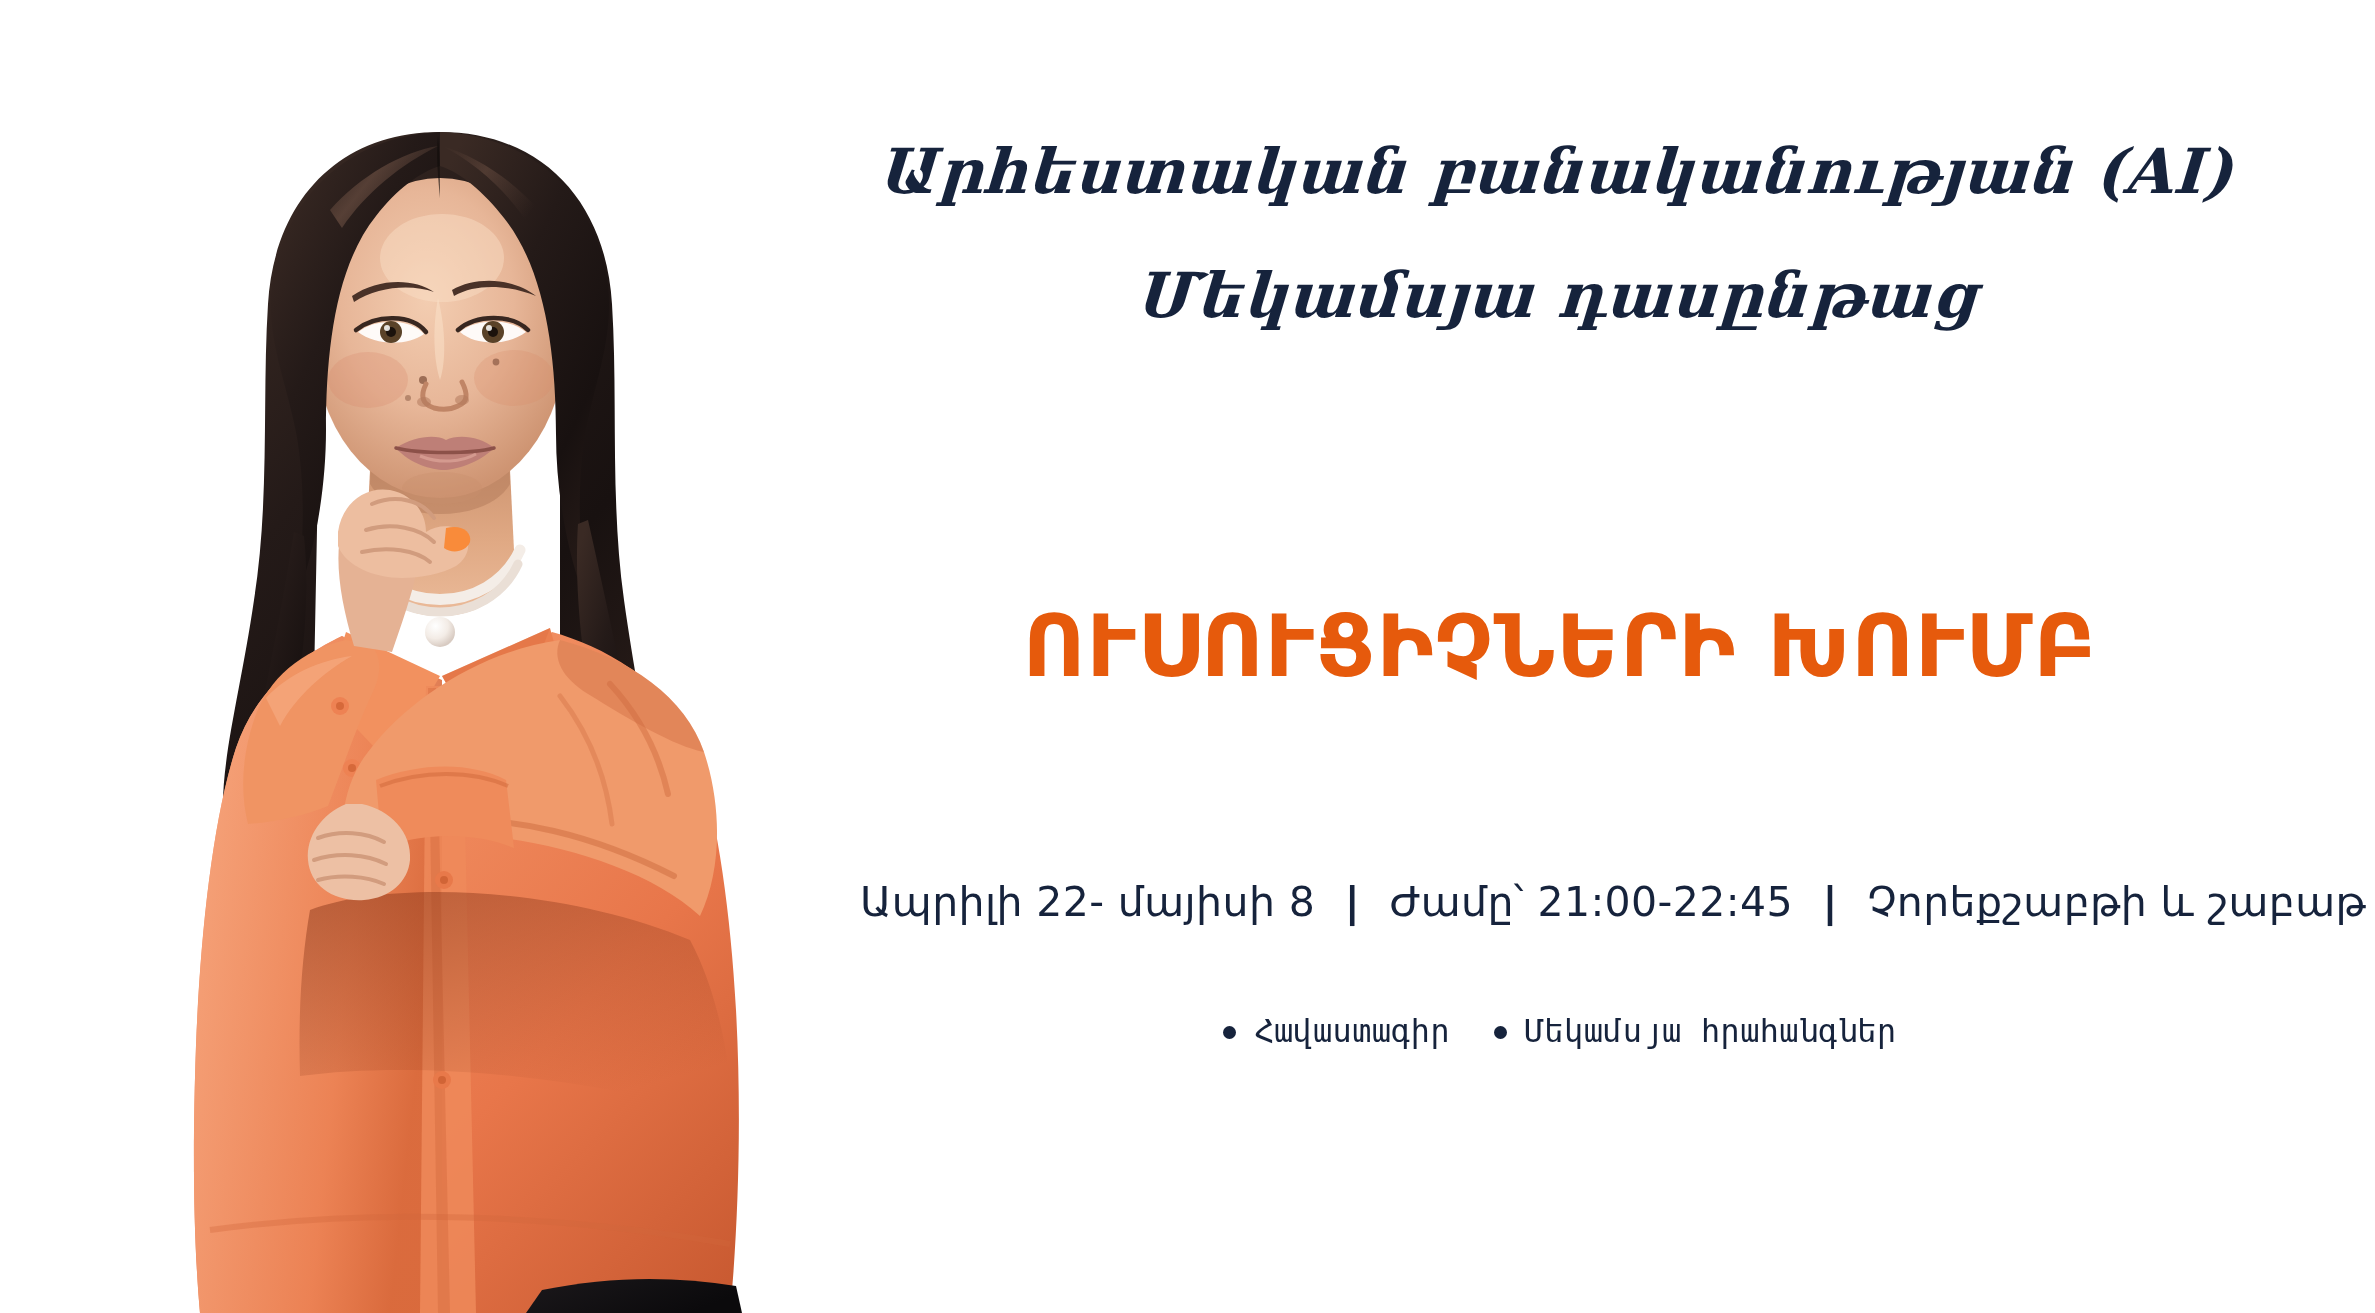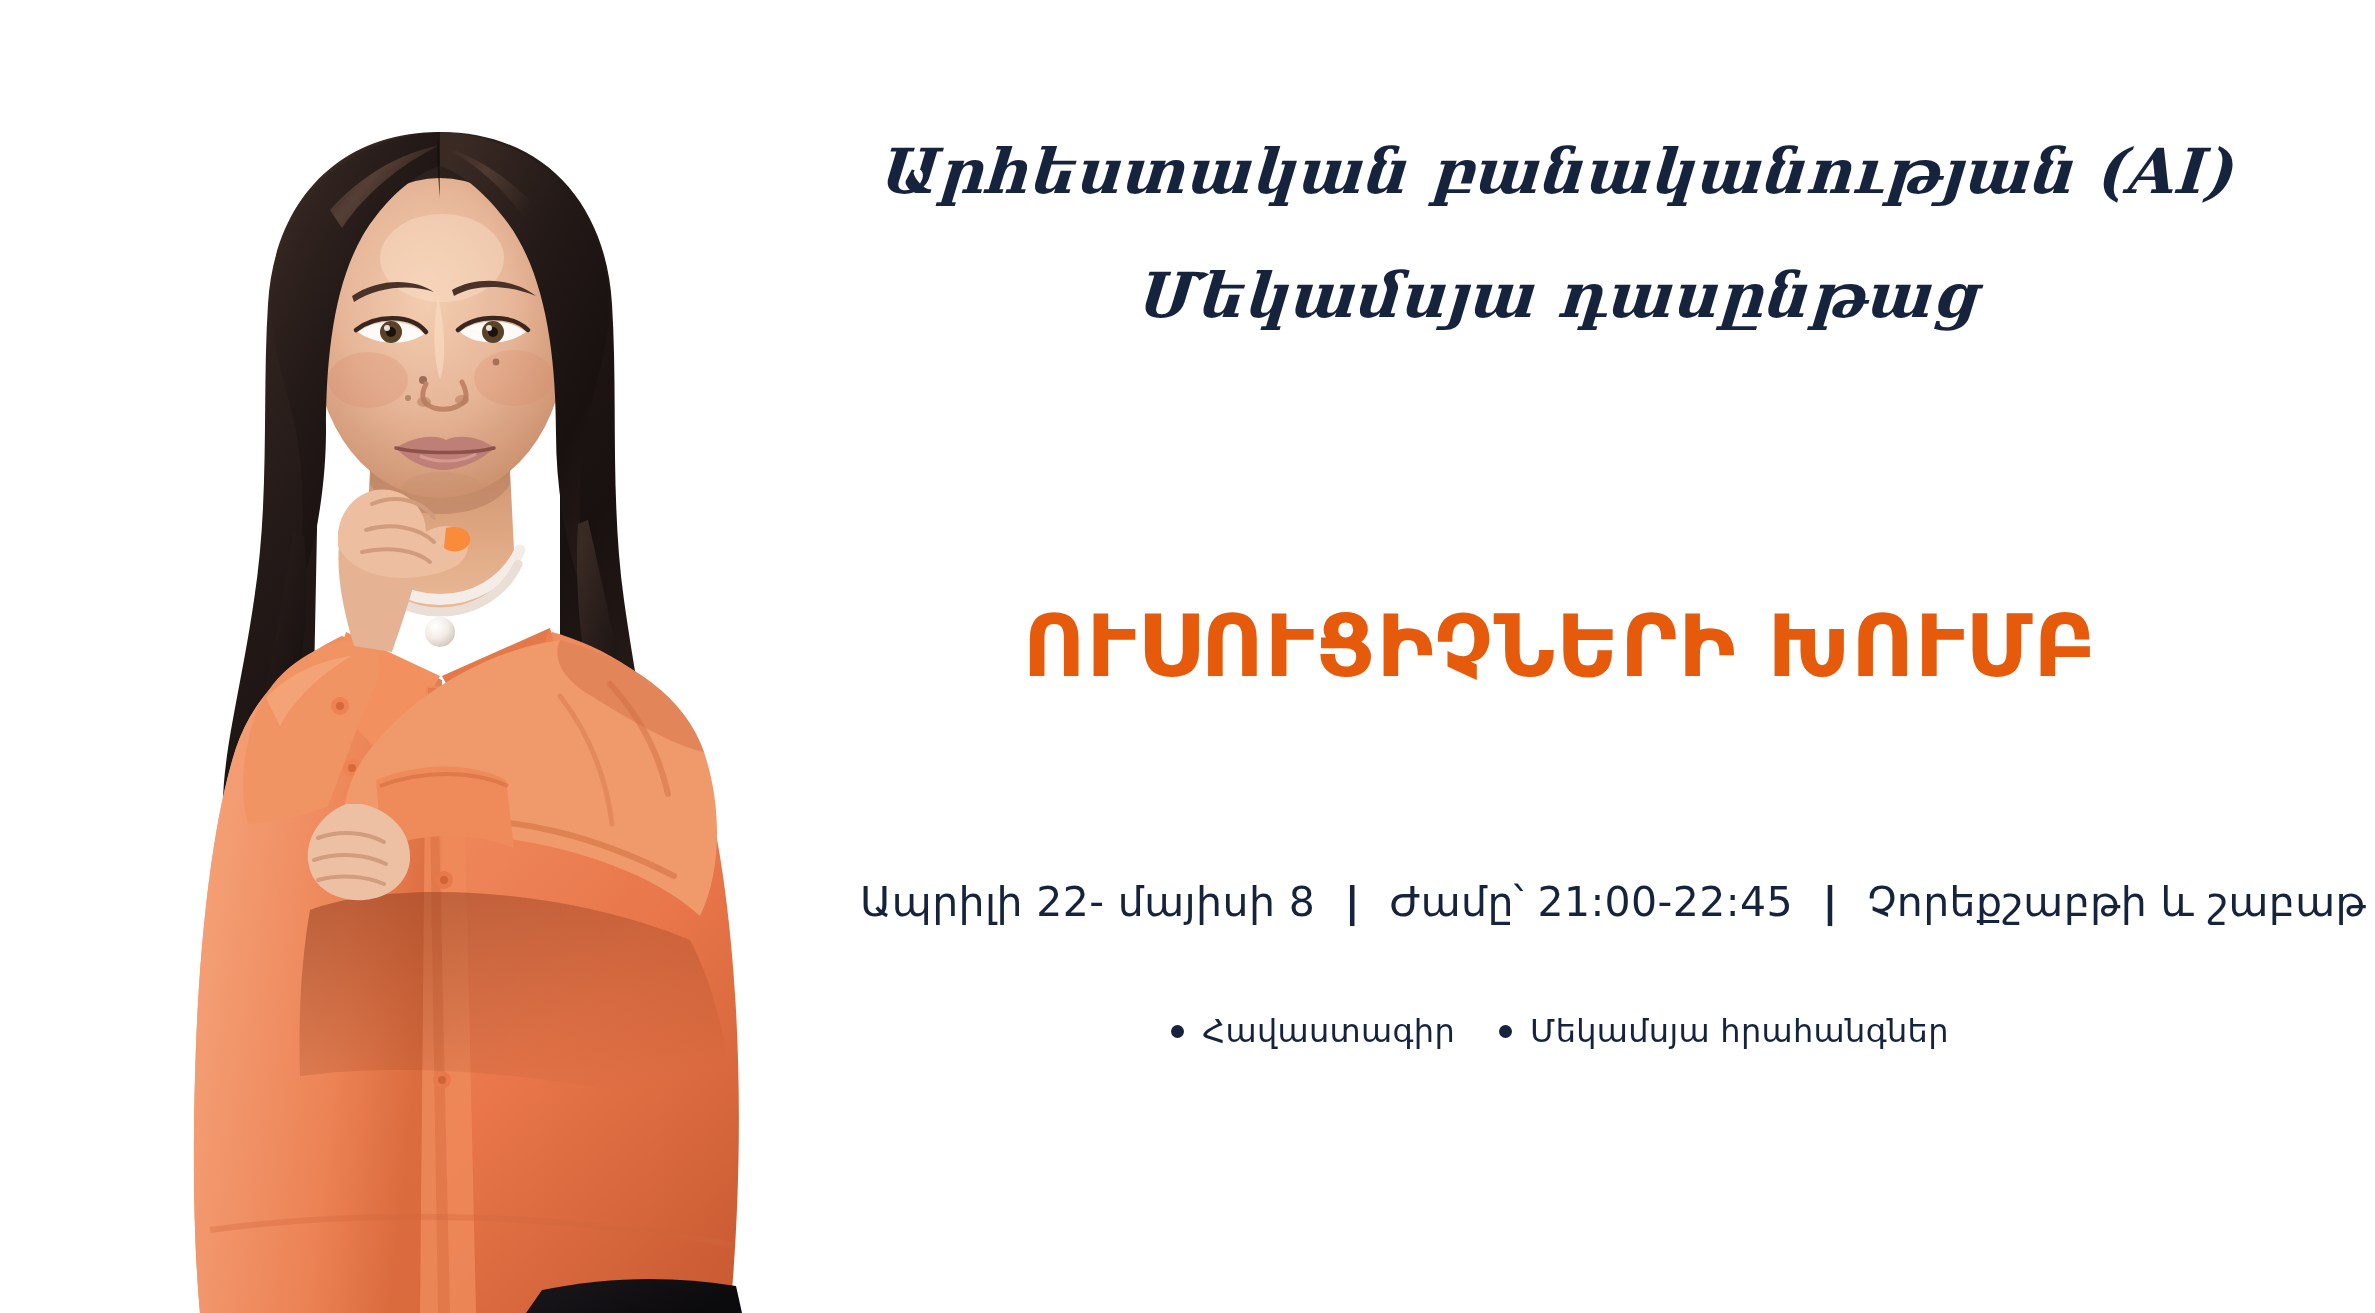--- a/index.html
+++ b/index.html
@@ -79,21 +79,21 @@
     font-weight:700;
   }
 
   #features{
     position:absolute;left:0;top:1012px;width:100%;
     color:#16233C;
     font-size:32px;
     font-weight:400;
     letter-spacing:.3px;
     white-space:nowrap;
-    display:flex;justify-content:center;align-items:center;
+    display:flex;justify-content:center;align-items:center;font-family:Liberation Mono, monospace;
   }
   #features .feature{
     display:inline-flex;align-items:center;
     margin:0 22px;
   }
   #features .bullet{
     display:inline-block;
     width:13px;height:13px;border-radius:50%;
     background:#16233C;
     margin-right:18px;

